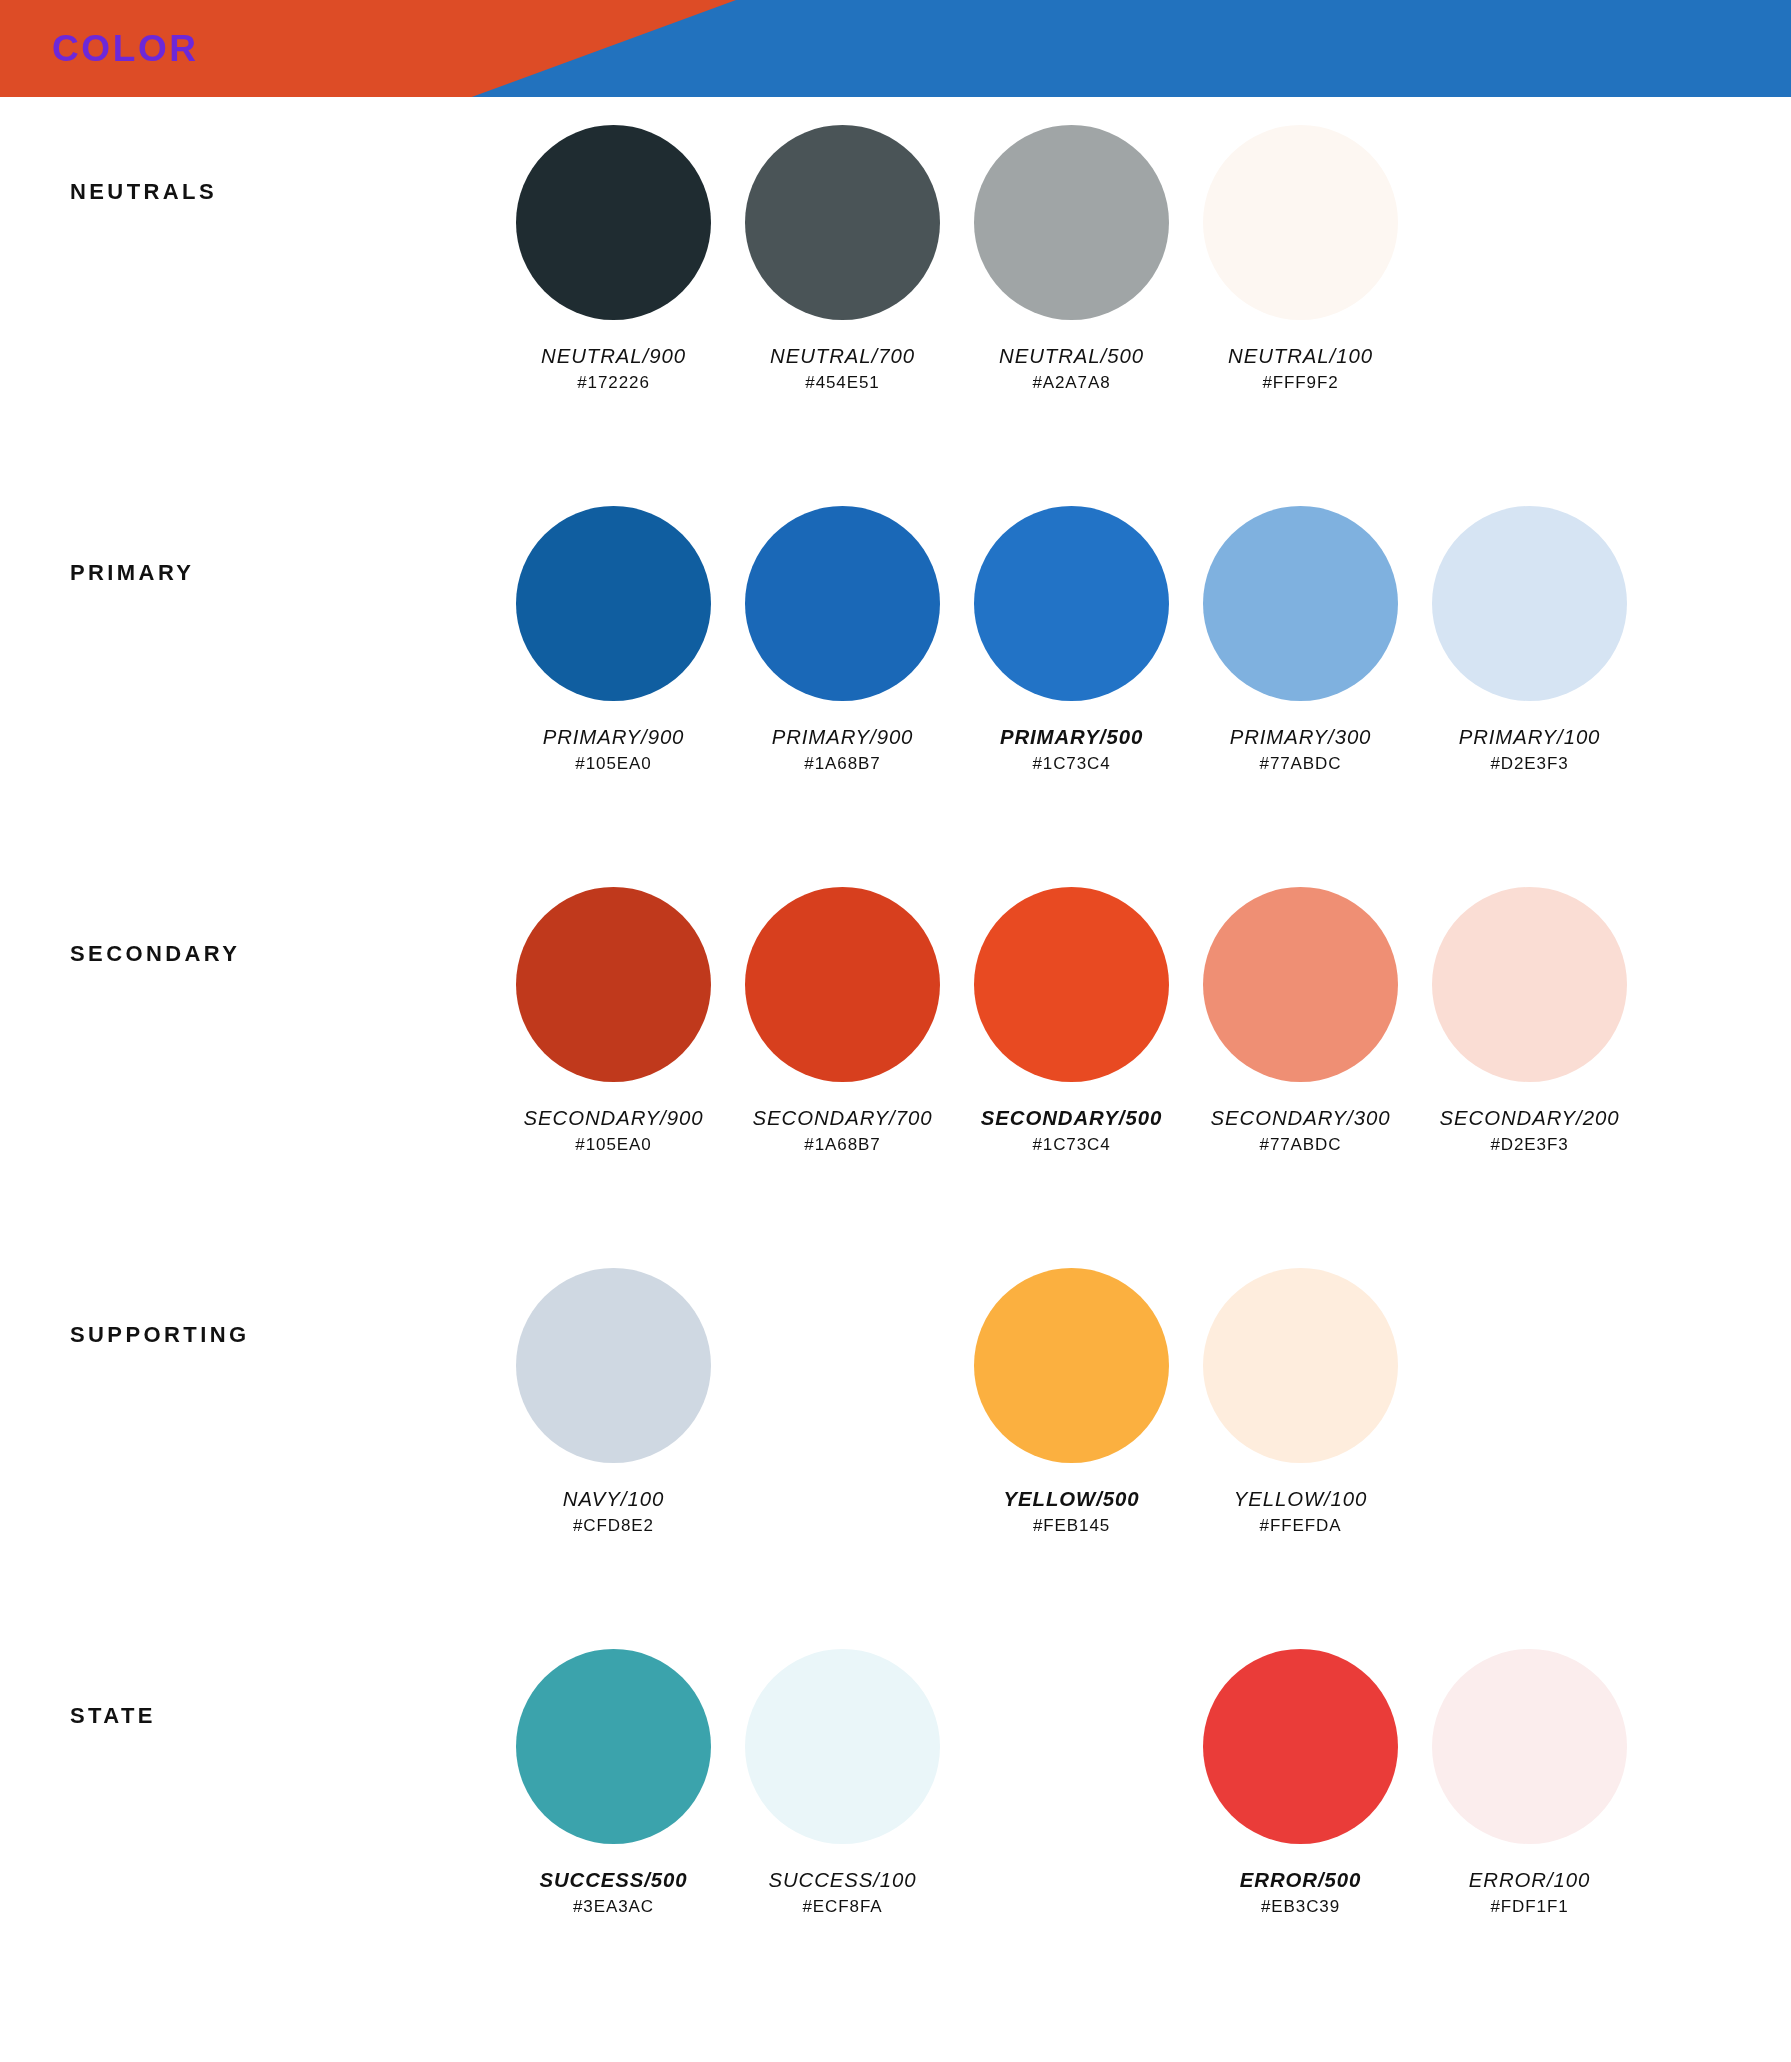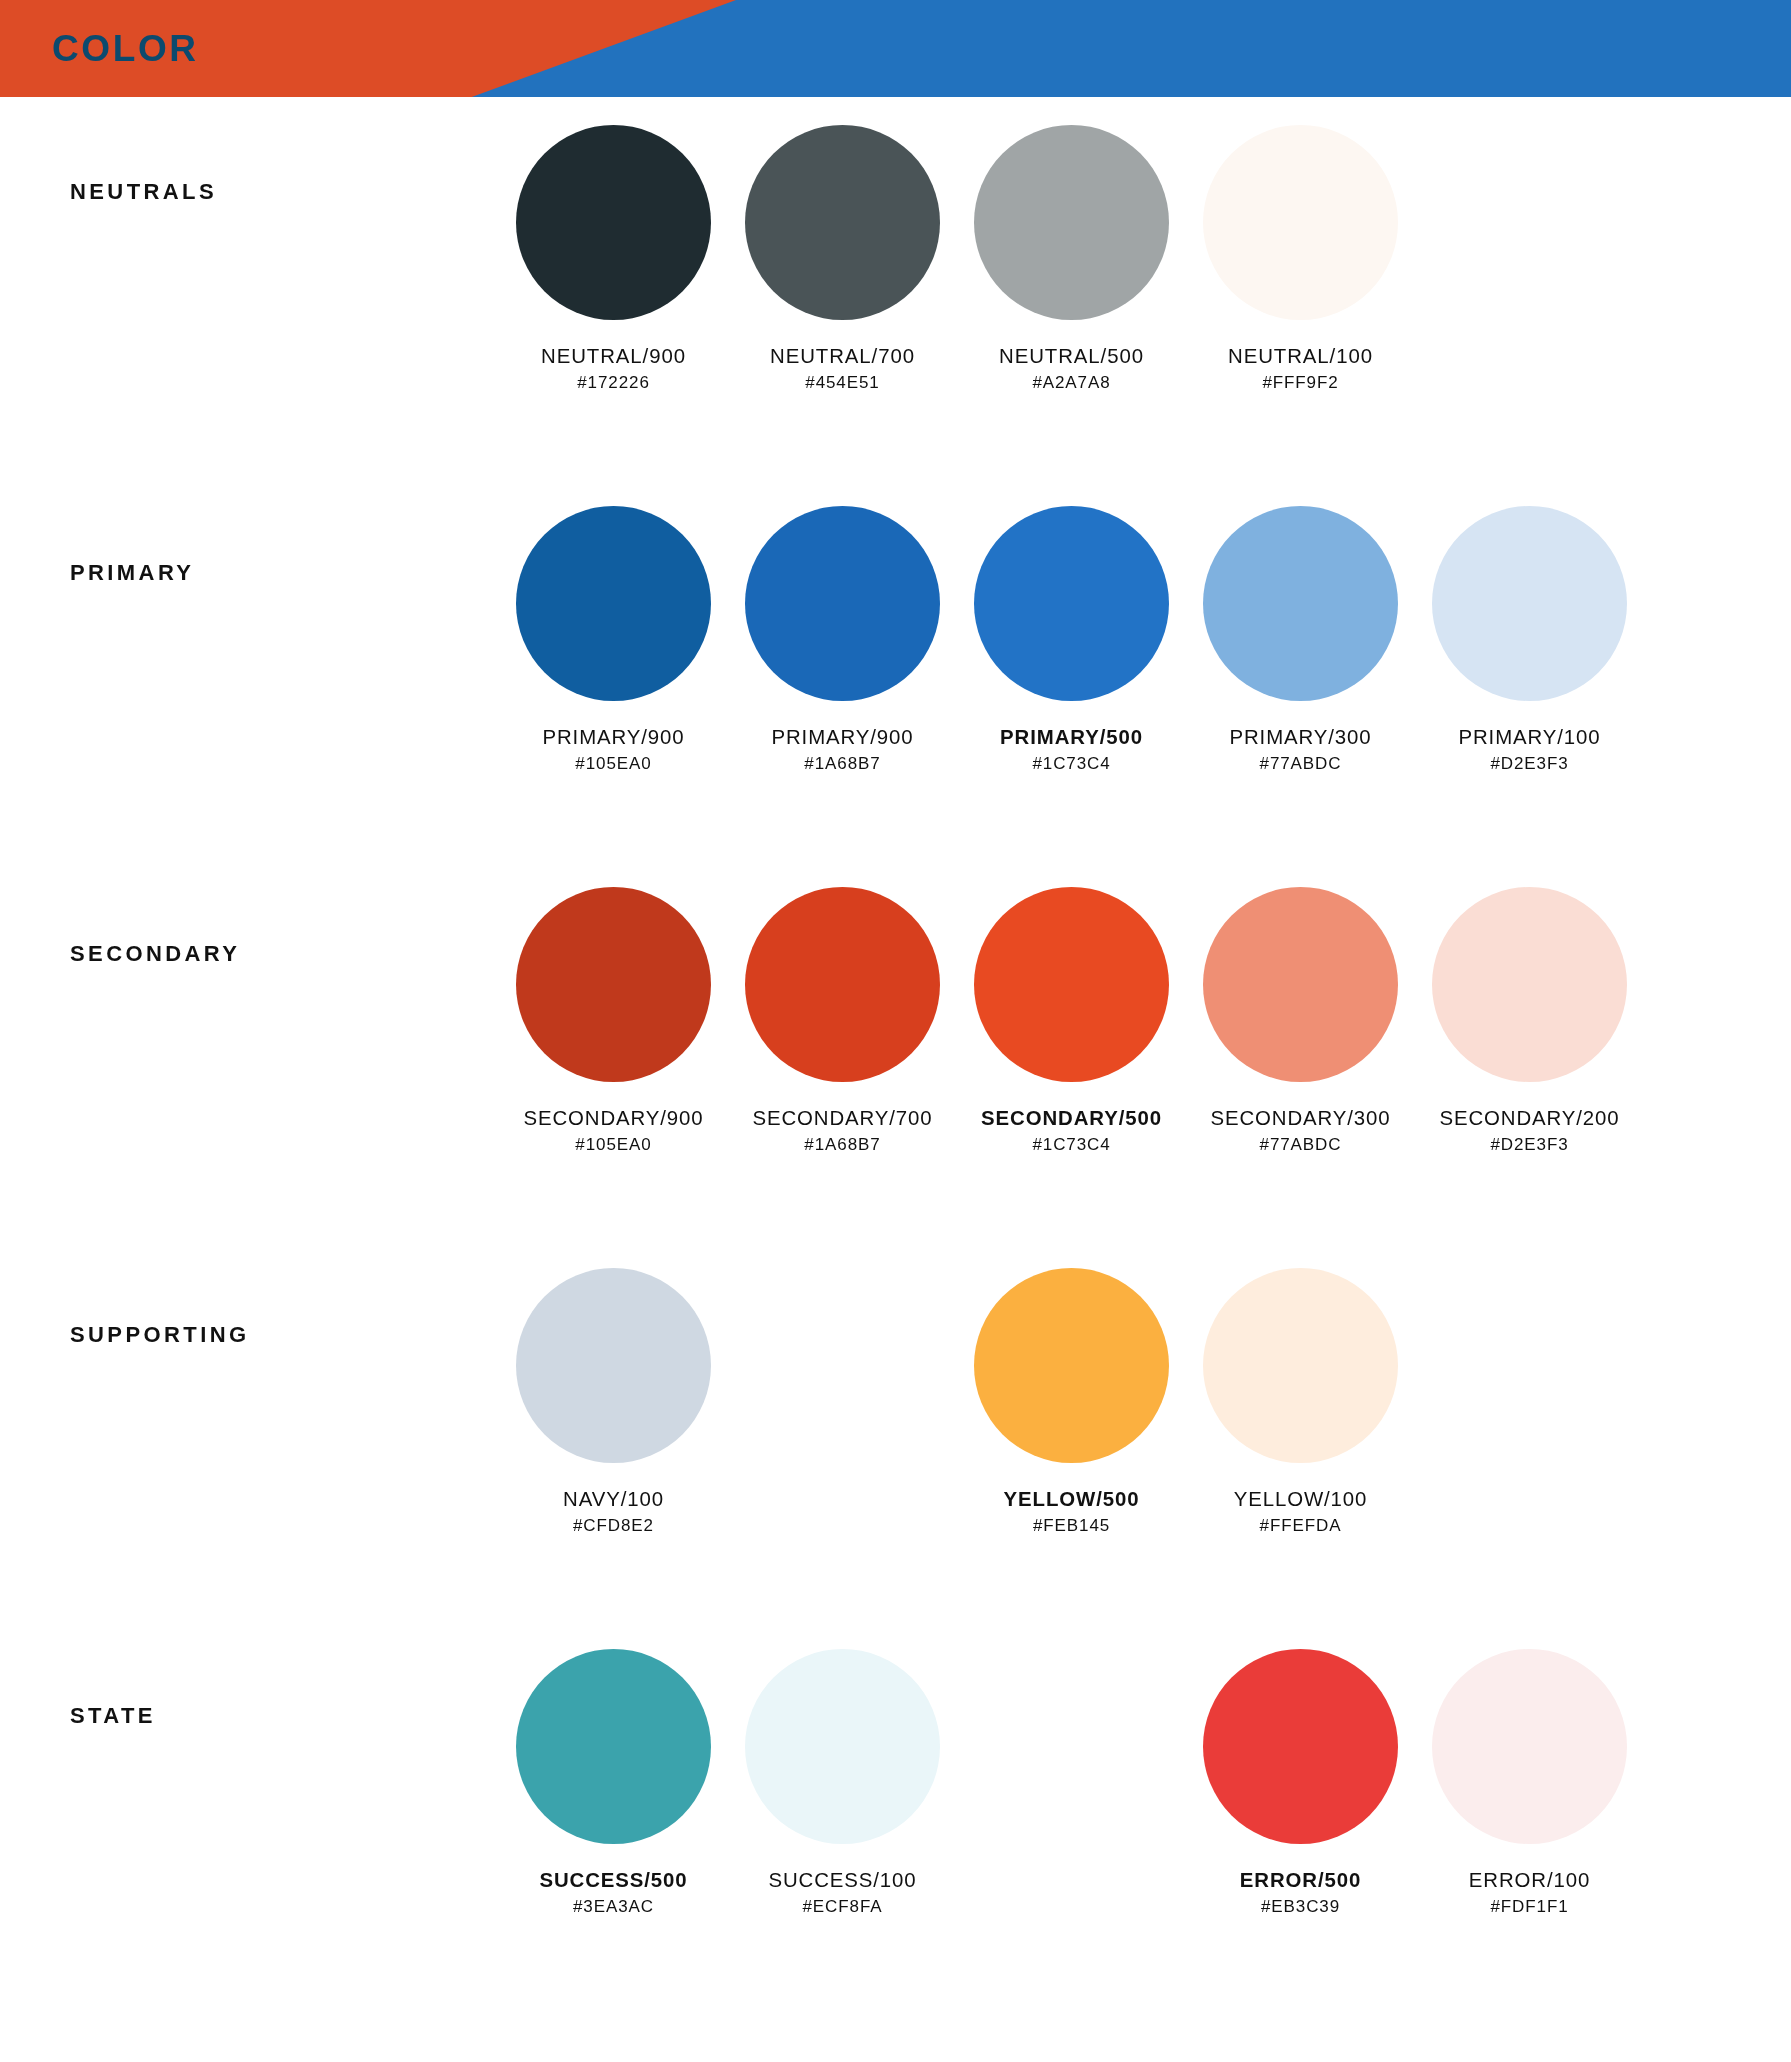--- a/index.html
+++ b/index.html
@@ -101,20 +101,21 @@
   .labels {
     margin-top: 22px;
     text-align: center;
     line-height: 1.44;
     color: #111111;
   }
   .sw-name {
     font-size: 20.4px;
     letter-spacing: 0.9px;
     white-space: nowrap;
+    font-style: italic;
   }
   .sw-name.bold {
     font-weight: bold;
   }
   .sw-hex {
     font-size: 17px;
     letter-spacing: 0.9px;
     white-space: nowrap;
   }
   .swatch.blank .labels { visibility: hidden; }
@@ -125,21 +126,21 @@
   .row-secondary  { margin-top: 8px; }
   .row-supporting { margin-top: 8px; }
   .row-state      { margin-top: 8px; }
 </style>
 </head>
 <body>
 
 <div class="header">
   <div class="header-blue" style="background: rgb(34, 114, 190);"></div>
   <div class="header-orange" style="background: rgb(221, 76, 38);"></div>
-  <div class="header-title" style="color: #0c4a6e;">COLOR</div>
+  <div class="header-title" style="color: #6d28d9;">COLOR</div>
 </div>
 
 <div class="palette">
     <div class="row row-neutrals">
       <div class="row-label">NEUTRALS</div>
       <div class="swatches">
         <div class="swatch">
           <div class="dot" style="background: rgb(31, 44, 49);"></div>
           <div class="labels">
             <div class="sw-name">NEUTRAL/900</div>

